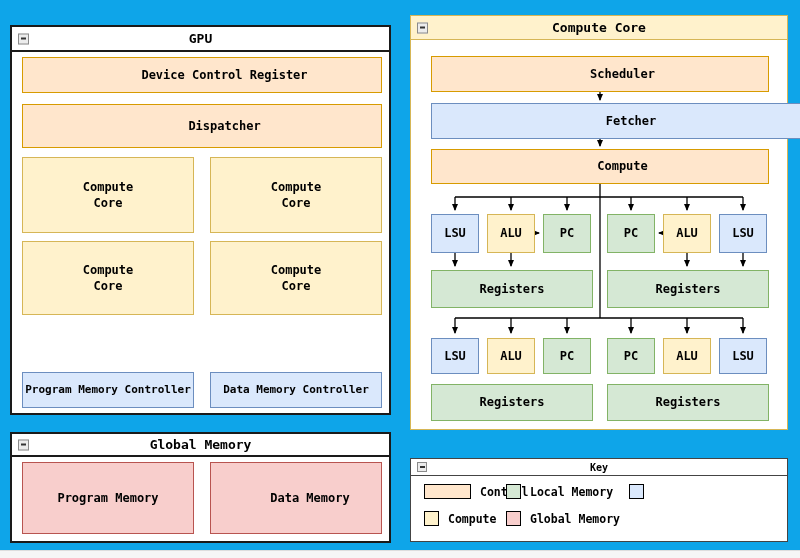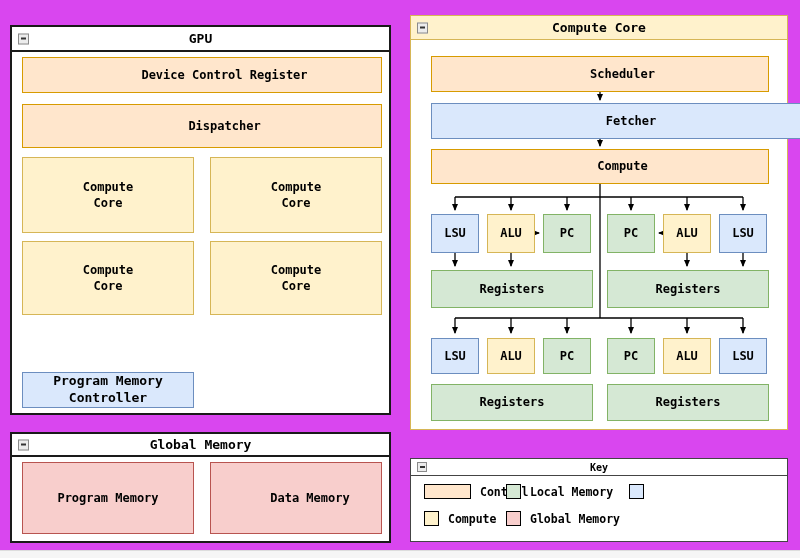--- a/index.html
+++ b/index.html
@@ -1,17 +1,17 @@
 <!DOCTYPE html>
 <html style="--control-fill: #FFE6CC; --control-stroke: #D79B00; --compute-fill: #FFF2CC; --compute-stroke: #D6B656; --local-fill: #D5E8D4; --local-stroke: #82B366; --global-access-fill: #DAE8FC; --global-access-stroke: #6C8EBF; --global-fill: #F8CECC; --global-stroke: #B85450;"><head>
 <meta charset="utf-8">
 <style>
   html,body{margin:0;padding:0;background:#fff;}
   body{font-family:"DejaVu Sans Mono","Liberation Mono",monospace;font-weight:bold;color:#000;}
-  #canvas{position:relative;width:800px;height:558px;background:#d946ef;overflow:hidden;}
+  #canvas{position:relative;width:800px;height:558px;background:#0ea5e9;overflow:hidden;}
 
   .panel{position:absolute;background:#fff;border:2px solid #1a1a1a;box-sizing:border-box;}
   .panel .titlebar{position:relative;height:23px;border-bottom:2px solid #1a1a1a;background:#fff;
     display:flex;align-items:center;justify-content:center;font-size:13px;}
   .panel.yellow{border:1.5px solid var(--compute-stroke);}
   .panel.yellow .titlebar{background:var(--compute-fill);border-bottom:1.5px solid var(--compute-stroke);}
   .panel.thin{border:1px solid #444;}
   .panel.thin .titlebar{height:16px;border-bottom:1px solid #444;font-size:10px;}
 
   .collapse{position:absolute;left:6px;top:50%;transform:translateY(-50%);width:11px;height:11px;
@@ -55,22 +55,25 @@
     </div>
     <div class="box c-compute" style="left:198px;top:130px;width:172px;height:76px;">
       <span class="wrapnarrow">Compute Core</span>
     </div>
     <div class="box c-compute" style="left:10px;top:214px;width:172px;height:74px;">
       <span class="wrapnarrow">Compute Core</span>
     </div>
     <div class="box c-compute" style="left:198px;top:214px;width:172px;height:74px;">
       <span class="wrapnarrow">Compute Core</span>
     </div>
-    <div class="box c-access" style="left:10px;top:345px;width:172px;height:36px;font-size:13px;align-items:flex-end;">
+    <div class="box c-access" style="left:10px;top:345px;width:172px;height:36px;font-size:11px;">
       <span>Program Memory Controller</span>
+    </div>
+    <div class="box c-access" style="left:198px;top:345px;width:172px;height:36px;font-size:11px;">
+      <span>Data Memory Controller</span>
     </div>
   </div>
 
   <div class="panel" style="left:10px;top:432px;width:381px;height:111px;">
     <div class="titlebar" style="height:21px;">
       <span class="collapse"></span>
       <span>Global Memory</span>
     </div>
     <div class="box c-global" style="left:10px;top:28px;width:172px;height:72px;">
       <span>Program Memory</span>

